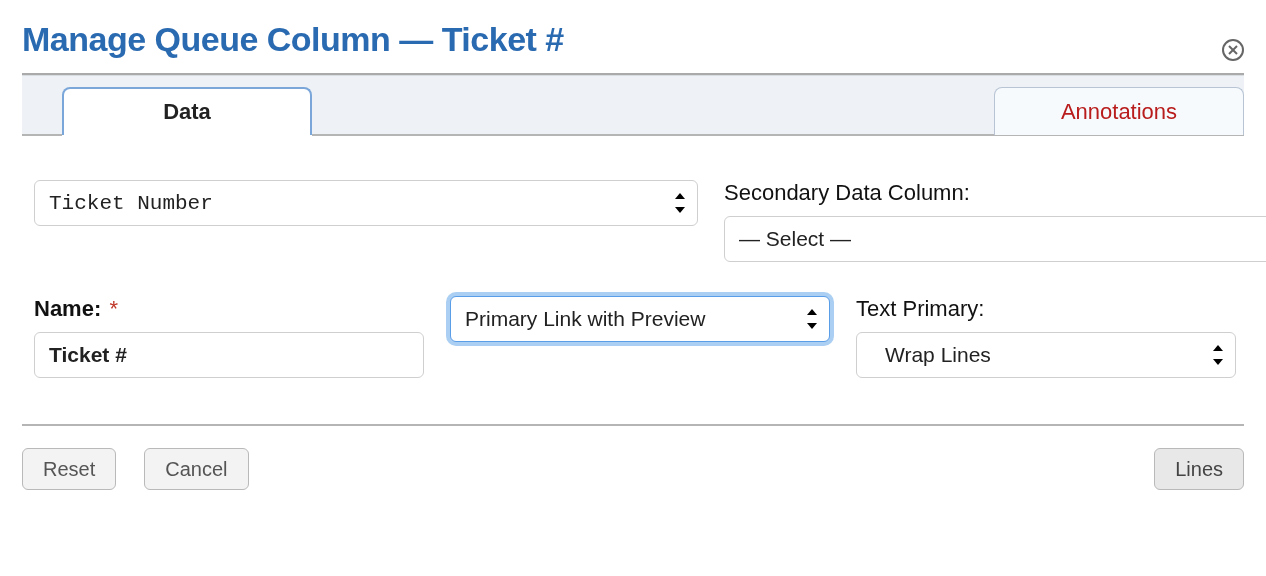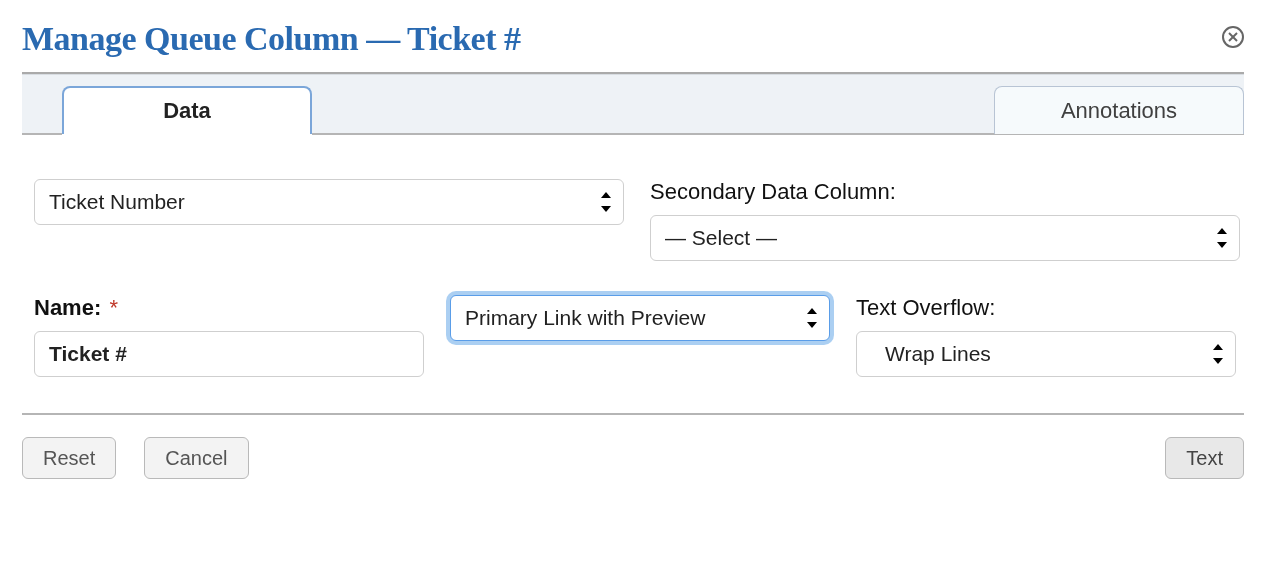--- a/index.html
+++ b/index.html
@@ -9,23 +9,22 @@
     font-family: "Helvetica Neue", Helvetica, Arial, sans-serif;
     background: #fff;
     color: #222;
   }
   .dialog {
     width: 1266px;
     padding: 20px 22px 24px 22px;
   }
   .header-row {
     display: flex;
-    align-items: flex-start;
+    align-items: center;
     justify-content: space-between;
-    font-family: Liberation Serif, serif;
   }
   .title {
     font-size: 34px;
     font-weight: 700;
     color: #2a6ab1;
     margin: 0 0 14px 0;
     letter-spacing: -0.5px;
   }
   .close-btn {
     margin-top: 6px;
@@ -58,21 +57,21 @@
     margin-bottom: 0;
     justify-content: space-between;
   }
   .tab {
     min-width: 250px;
     height: 48px;
     border: 1px solid #b8c4d4;
     border-bottom: none;
     border-radius: 8px 8px 0 0;
     background: #f6fafc;
-    color: #404040;
+    color: #b91c1c;
     font-size: 22px;
     display: flex;
     align-items: center;
     justify-content: center;
     cursor: pointer;
     position: relative;
     top: 1px;
   }
   .tab.active {
     background: #ffffff;
@@ -137,21 +136,21 @@
   .select .arrows::before { top: 0; border-bottom: 6px solid #000; }
   .select .arrows::after  { bottom: 0; border-top: 6px solid #000; }
 
   .text-input { cursor: text; font-weight: bold; }
 
   .select.focused {
     border: 1px solid #5a9de8;
     box-shadow: 0 0 0 4px rgba(102,168,232,0.55);
   }
 
-  .w-primary   { width: 590px; }
+  .w-primary   { width: 664px; font-family: Liberation Mono, monospace; }
   .w-secondary { width: 590px; }
   .w-name      { width: 390px; }
   .w-filter    { width: 380px; }
   .w-overflow  { width: 380px; padding-left: 28px; }
 
   .footer {
     border-top: 2px solid #b5b5b5;
     padding-top: 22px;
     display: flex;
     justify-content: space-between;
@@ -213,56 +212,56 @@
 
       <div class="field">
         <div class="label">Secondary Data Column:</div>
         <div class="select w-secondary">
           <span>— Select —</span>
           <span class="arrows"></span>
         </div>
       </div>
     </div>
 
-    <div class="row" style="margin-bottom:6px;">
+    <div class="row" style="margin-bottom:16px;">
       <div class="field">
         <div class="label bold">
           <span>Name:</span>
           <span class="req">*</span>
         </div>
         <div class="text-input w-name">
           <span>Ticket #</span>
         </div>
       </div>
 
       <div class="field">
         <div class="select focused w-filter">
           <span>Primary Link with Preview</span>
           <span class="arrows"></span>
         </div>
       </div>
 
       <div class="field">
-        <div class="label">Text Overflow:</div>
+        <div class="label">Text Primary:</div>
         <div class="select w-overflow">
           <span>Wrap Lines</span>
           <span class="arrows"></span>
         </div>
       </div>
     </div>
 
   </div>
 
   <div class="footer">
     <div class="footer-left">
       <div class="btn">
         <span>Reset</span>
       </div>
       <div class="btn">
         <span>Cancel</span>
       </div>
     </div>
     <div class="btn primary">
-      <span>Text</span>
+      <span>Lines</span>
     </div>
   </div>
 
 </div>
 
 </body></html>

